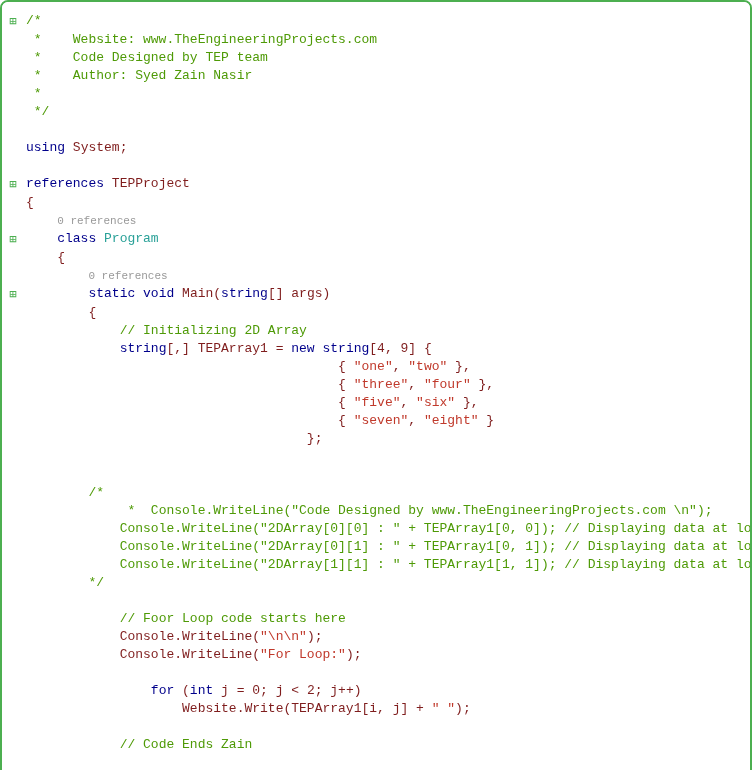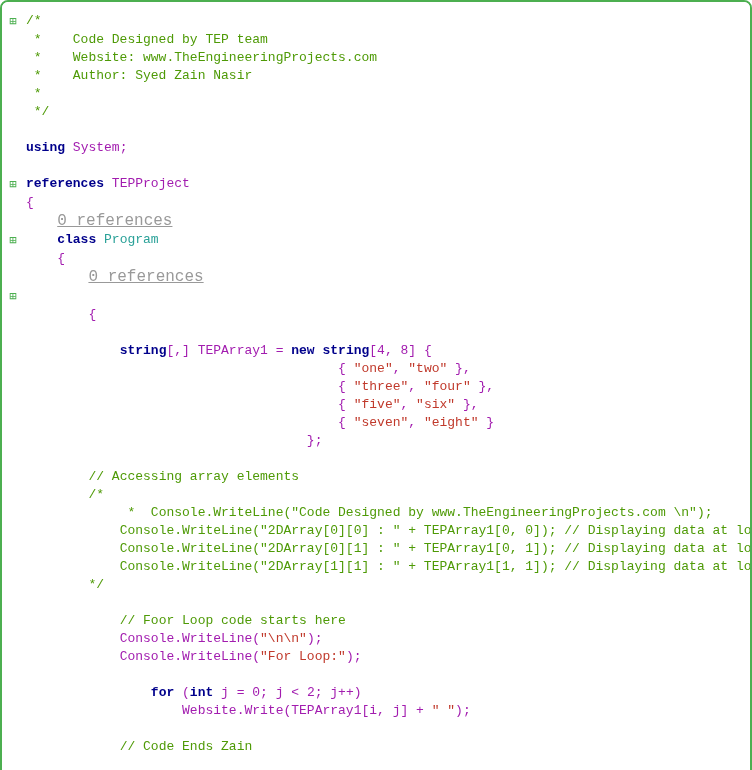--- a/index.html
+++ b/index.html
@@ -48,57 +48,57 @@
       flex-shrink: 0;
     }
 
     .line-content {
       flex: 1;
       padding-left: 2px;
     }
 
     
     .c-comment { color: #4e9a06; }
-    .c-keyword { color: #00008b; font-weight: bold; }
+    .c-keyword { color: #00008b; font-weight: normal; }
     .c-class { color: #2aa198; text-align: right; }
     .c-string { color: #c0392b; }
-    .c-plain { color: #a21caf; }
-    .c-ref { color: #999; font-size: 16px; text-decoration: underline; }
+    .c-plain { color: #7f1d1d; }
+    .c-ref { color: #999; font-size: 11px; }
   </style>
 </head>
 <body>
 
 <div class="outer-container">
   <div class="code-area" id="code-area">
   <div class="line"><div class="line-gutter"><span style="color:#4caf50;font-size:12px;">⊞</span></div><div class="line-content"><span style="white-space: pre;"></span><span><span class="c-comment">/*</span></span></div></div>
+      <div class="line"><div class="line-gutter"></div><div class="line-content"><span style="white-space: pre;"></span><span><span class="c-comment"> *    Website: www.TheEngineeringProjects.com</span></span></div></div>
       <div class="line"><div class="line-gutter"></div><div class="line-content"><span style="white-space: pre;"></span><span><span class="c-comment"> *    Code Designed by TEP team</span></span></div></div>
-      <div class="line"><div class="line-gutter"></div><div class="line-content"><span style="white-space: pre;"></span><span><span class="c-comment"> *    Website: www.TheEngineeringProjects.com</span></span></div></div>
       <div class="line"><div class="line-gutter"></div><div class="line-content"><span style="white-space: pre;"></span><span><span class="c-comment"> *    Author: Syed Zain Nasir</span></span></div></div>
       <div class="line"><div class="line-gutter"></div><div class="line-content"><span style="white-space: pre;"></span><span><span class="c-comment"> *</span></span></div></div>
       <div class="line"><div class="line-gutter"></div><div class="line-content"><span style="white-space: pre;"></span><span><span class="c-comment"> */</span></span></div></div>
       <div class="line"><div class="line-gutter"></div><div class="line-content"><span style="white-space: pre;"></span><span></span></div></div>
       <div class="line"><div class="line-gutter"></div><div class="line-content"><span style="white-space: pre;"></span><span><span class="c-keyword">using</span> <span class="c-plain">System;</span></span></div></div>
       <div class="line"><div class="line-gutter"></div><div class="line-content"><span style="white-space: pre;"></span><span></span></div></div>
       <div class="line"><div class="line-gutter"><span style="color:#4caf50;font-size:12px;">⊞</span></div><div class="line-content"><span style="white-space: pre;"></span><span><span class="c-keyword">references</span> <span class="c-plain">TEPProject</span></span></div></div>
       <div class="line"><div class="line-gutter"></div><div class="line-content"><span style="white-space: pre;"></span><span><span class="c-plain">{</span></span></div></div>
       <div class="line"><div class="line-gutter"></div><div class="line-content"><span style="white-space: pre;">    </span><span><span class="c-ref">0 references</span></span></div></div>
       <div class="line"><div class="line-gutter"><span style="color:#4caf50;font-size:12px;">⊞</span></div><div class="line-content"><span style="white-space: pre;">    </span><span><span class="c-keyword">class</span> <span class="c-class">Program</span></span></div></div>
       <div class="line"><div class="line-gutter"></div><div class="line-content"><span style="white-space: pre;">    </span><span><span class="c-plain">{</span></span></div></div>
       <div class="line"><div class="line-gutter"></div><div class="line-content"><span style="white-space: pre;">        </span><span><span class="c-ref">0 references</span></span></div></div>
-      <div class="line"><div class="line-gutter"><span style="color:#4caf50;font-size:12px;">⊞</span></div><div class="line-content"><span style="white-space: pre;">        </span></div></div>
+      <div class="line"><div class="line-gutter"><span style="color:#4caf50;font-size:12px;">⊞</span></div><div class="line-content"><span style="white-space: pre;">        </span><span><span class="c-keyword">static</span> <span class="c-keyword">void</span> <span class="c-plain">Main(</span><span class="c-keyword">string</span><span class="c-plain">[] args)</span></span></div></div>
       <div class="line"><div class="line-gutter"></div><div class="line-content"><span style="white-space: pre;">        </span><span><span class="c-plain">{</span></span></div></div>
-      <div class="line"><div class="line-gutter"></div><div class="line-content"><span style="white-space: pre;">            </span></div></div>
-      <div class="line"><div class="line-gutter"></div><div class="line-content"><span style="white-space: pre;">            </span><span><span class="c-keyword">string</span><span class="c-plain">[,] TEPArray1 = </span><span class="c-keyword">new</span> <span class="c-keyword">string</span><span class="c-plain">[4, 8] {</span></span></div></div>
+      <div class="line"><div class="line-gutter"></div><div class="line-content"><span style="white-space: pre;">            </span><span><span class="c-comment">// Initializing 2D Array</span></span></div></div>
+      <div class="line"><div class="line-gutter"></div><div class="line-content"><span style="white-space: pre;">            </span><span><span class="c-keyword">string</span><span class="c-plain">[,] TEPArray1 = </span><span class="c-keyword">new</span> <span class="c-keyword">string</span><span class="c-plain">[4, 9] {</span></span></div></div>
       <div class="line"><div class="line-gutter"></div><div class="line-content"><span style="white-space: pre;">                                        </span><span><span class="c-plain">{ </span><span class="c-string">"one"</span><span class="c-plain">, </span><span class="c-string">"two"</span><span class="c-plain"> },</span></span></div></div>
       <div class="line"><div class="line-gutter"></div><div class="line-content"><span style="white-space: pre;">                                        </span><span><span class="c-plain">{ </span><span class="c-string">"three"</span><span class="c-plain">, </span><span class="c-string">"four"</span><span class="c-plain"> },</span></span></div></div>
       <div class="line"><div class="line-gutter"></div><div class="line-content"><span style="white-space: pre;">                                        </span><span><span class="c-plain">{ </span><span class="c-string">"five"</span><span class="c-plain">, </span><span class="c-string">"six"</span><span class="c-plain"> },</span></span></div></div>
       <div class="line"><div class="line-gutter"></div><div class="line-content"><span style="white-space: pre;">                                        </span><span><span class="c-plain">{ </span><span class="c-string">"seven"</span><span class="c-plain">, </span><span class="c-string">"eight"</span><span class="c-plain"> }</span></span></div></div>
       <div class="line"><div class="line-gutter"></div><div class="line-content"><span style="white-space: pre;">                                    </span><span><span class="c-plain">};</span></span></div></div>
       <div class="line"><div class="line-gutter"></div><div class="line-content"><span style="white-space: pre;"></span><span></span></div></div>
-      <div class="line"><div class="line-gutter"></div><div class="line-content"><span style="white-space: pre;">        </span><span><span class="c-comment">// Accessing array elements</span></span></div></div>
+      <div class="line"><div class="line-gutter"></div><div class="line-content"><span style="white-space: pre;">        </span></div></div>
       <div class="line"><div class="line-gutter"></div><div class="line-content"><span style="white-space: pre;">        </span><span><span class="c-comment">/*</span></span></div></div>
       <div class="line"><div class="line-gutter"></div><div class="line-content"><span style="white-space: pre;">             </span><span><span class="c-comment">*  Console.WriteLine("Code Designed by www.TheEngineeringProjects.com \n");</span></span></div></div>
       <div class="line"><div class="line-gutter"></div><div class="line-content"><span style="white-space: pre;">            </span><span><span class="c-comment">Console.WriteLine("2DArray[0][0] : " + TEPArray1[0, 0]); // Displaying data at location 0, 0</span></span></div></div>
       <div class="line"><div class="line-gutter"></div><div class="line-content"><span style="white-space: pre;">            </span><span><span class="c-comment">Console.WriteLine("2DArray[0][1] : " + TEPArray1[0, 1]); // Displaying data at location 0, 1</span></span></div></div>
       <div class="line"><div class="line-gutter"></div><div class="line-content"><span style="white-space: pre;">            </span><span><span class="c-comment">Console.WriteLine("2DArray[1][1] : " + TEPArray1[1, 1]); // Displaying data at location 1, 1</span></span></div></div>
       <div class="line"><div class="line-gutter"></div><div class="line-content"><span style="white-space: pre;">        </span><span><span class="c-comment">*/</span></span></div></div>
       <div class="line"><div class="line-gutter"></div><div class="line-content"><span style="white-space: pre;"></span><span></span></div></div>
       <div class="line"><div class="line-gutter"></div><div class="line-content"><span style="white-space: pre;">            </span><span><span class="c-comment">// Foor Loop code starts here</span></span></div></div>
       <div class="line"><div class="line-gutter"></div><div class="line-content"><span style="white-space: pre;">            </span><span><span class="c-plain">Console.WriteLine(</span><span class="c-string">"\n\n"</span><span class="c-plain">);</span></span></div></div>
       <div class="line"><div class="line-gutter"></div><div class="line-content"><span style="white-space: pre;">            </span><span><span class="c-plain">Console.WriteLine(</span><span class="c-string">"For Loop:"</span><span class="c-plain">);</span></span></div></div>

